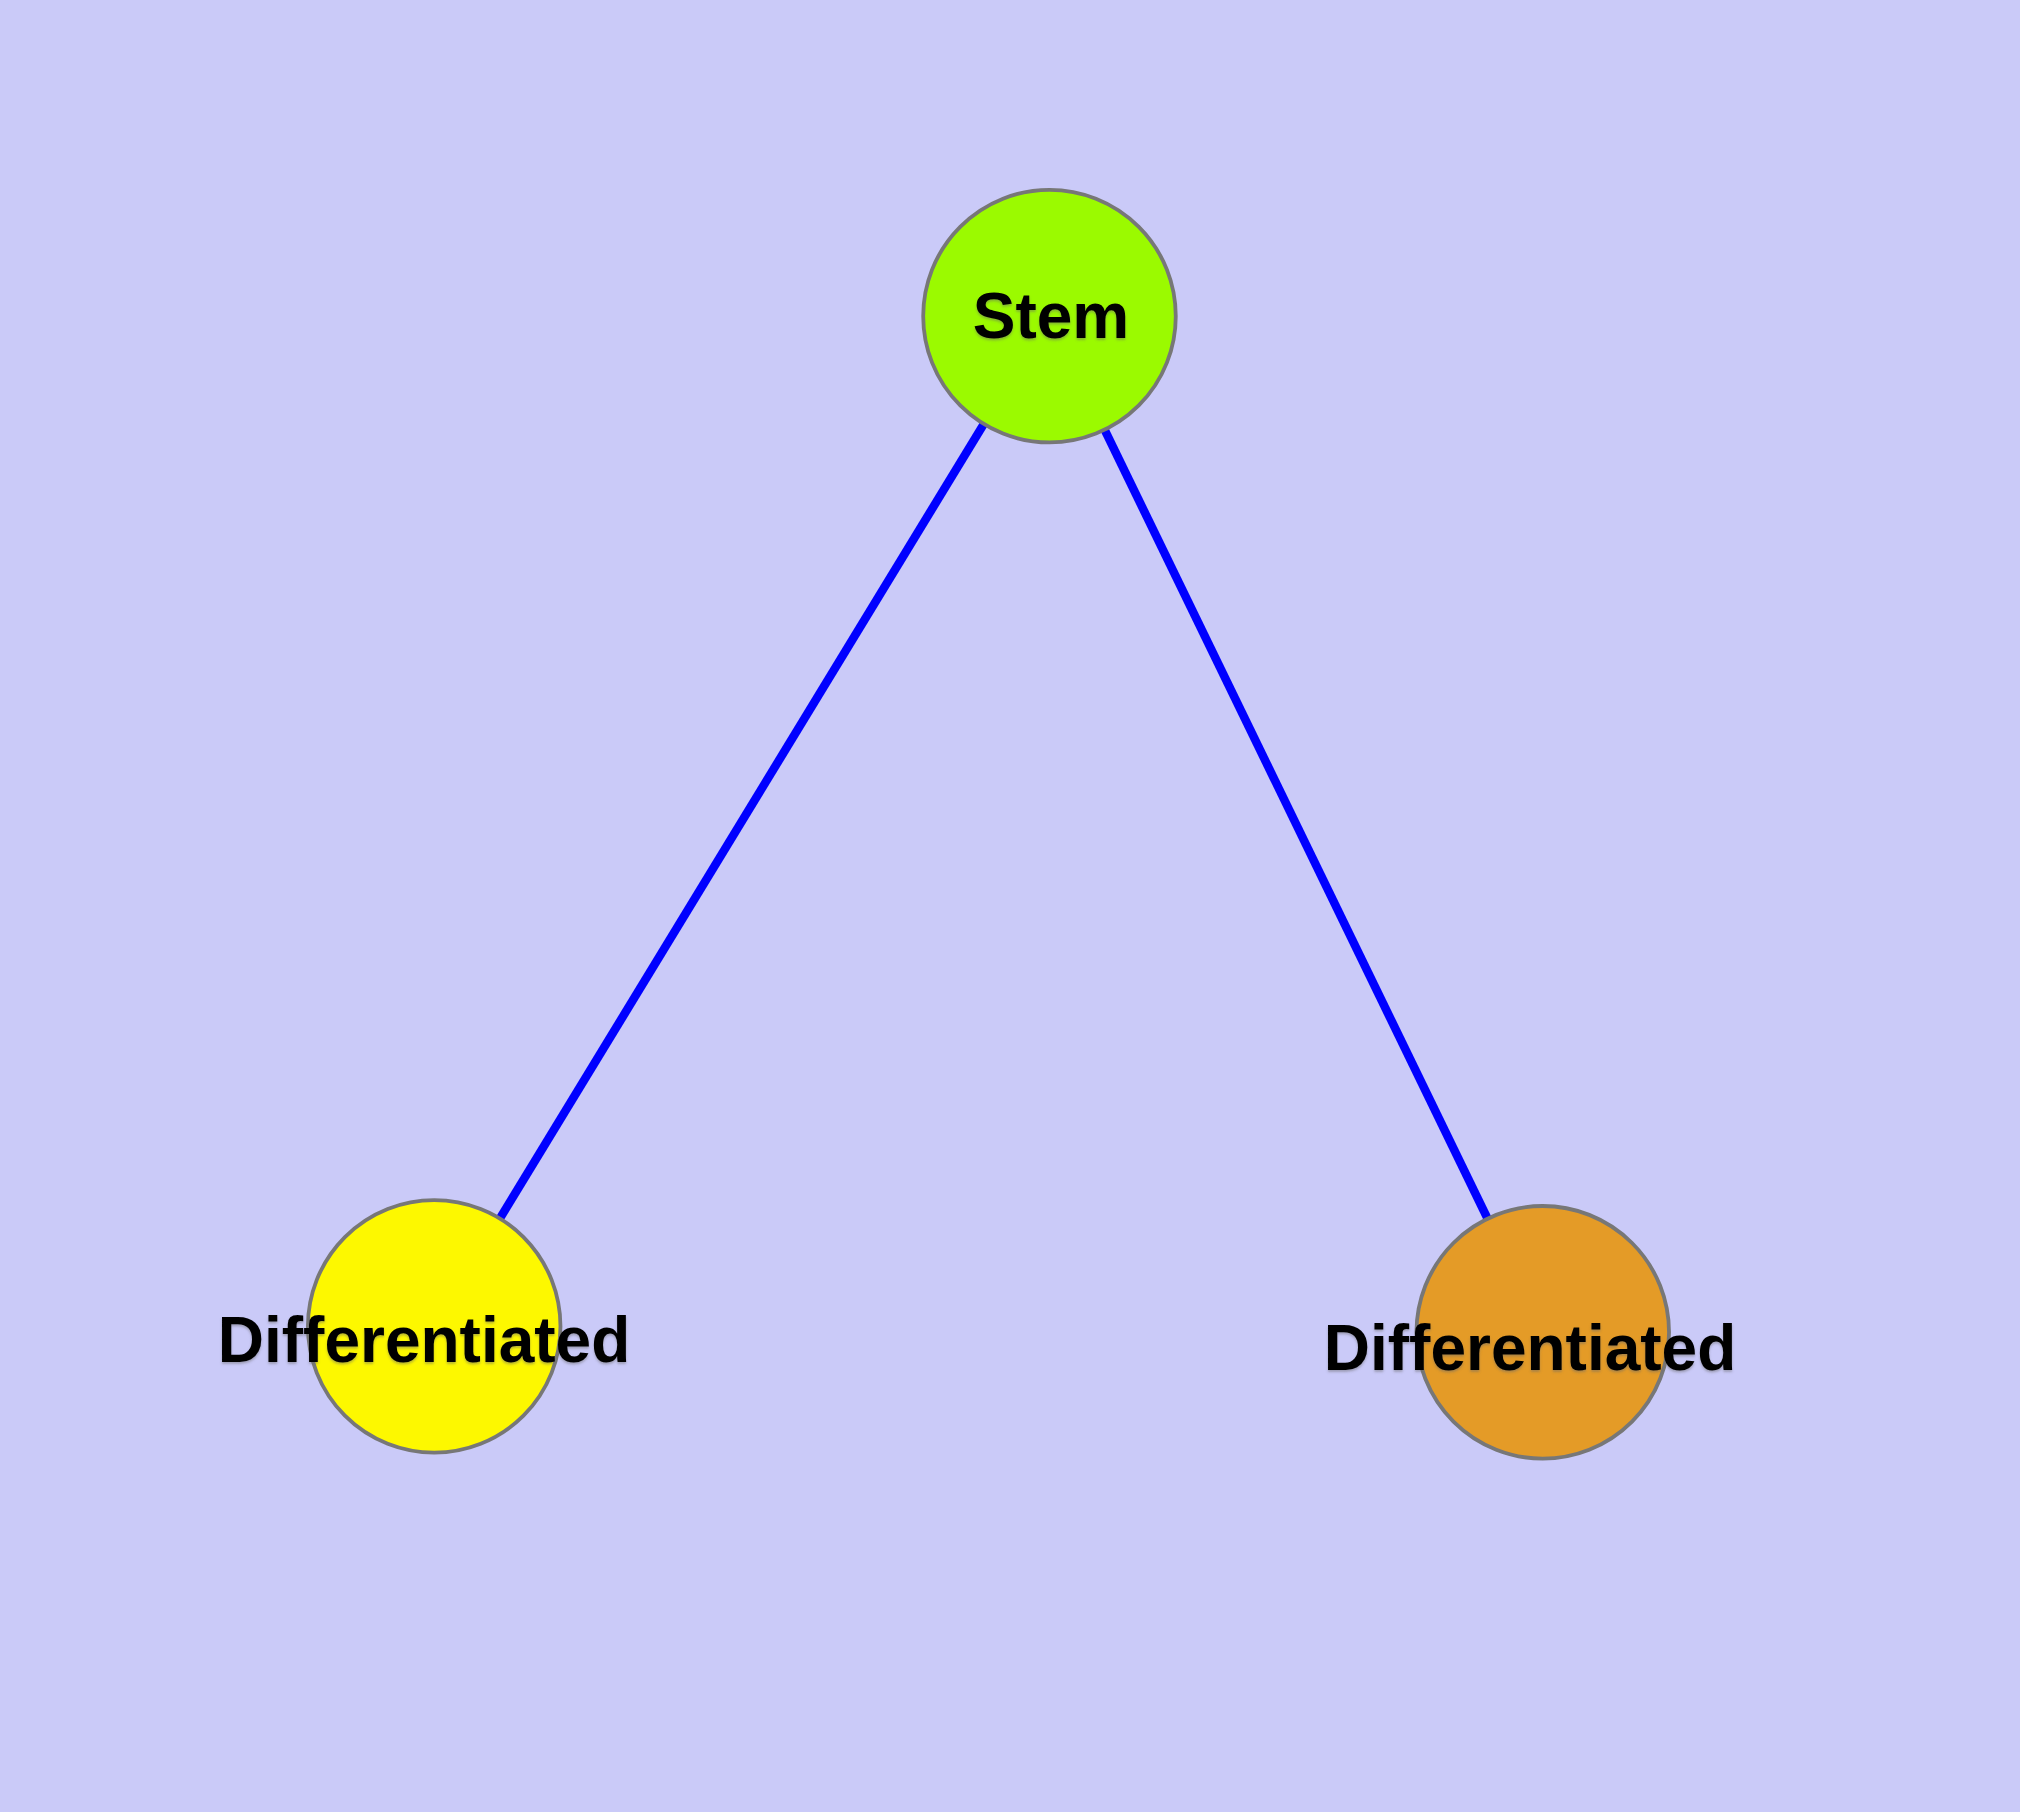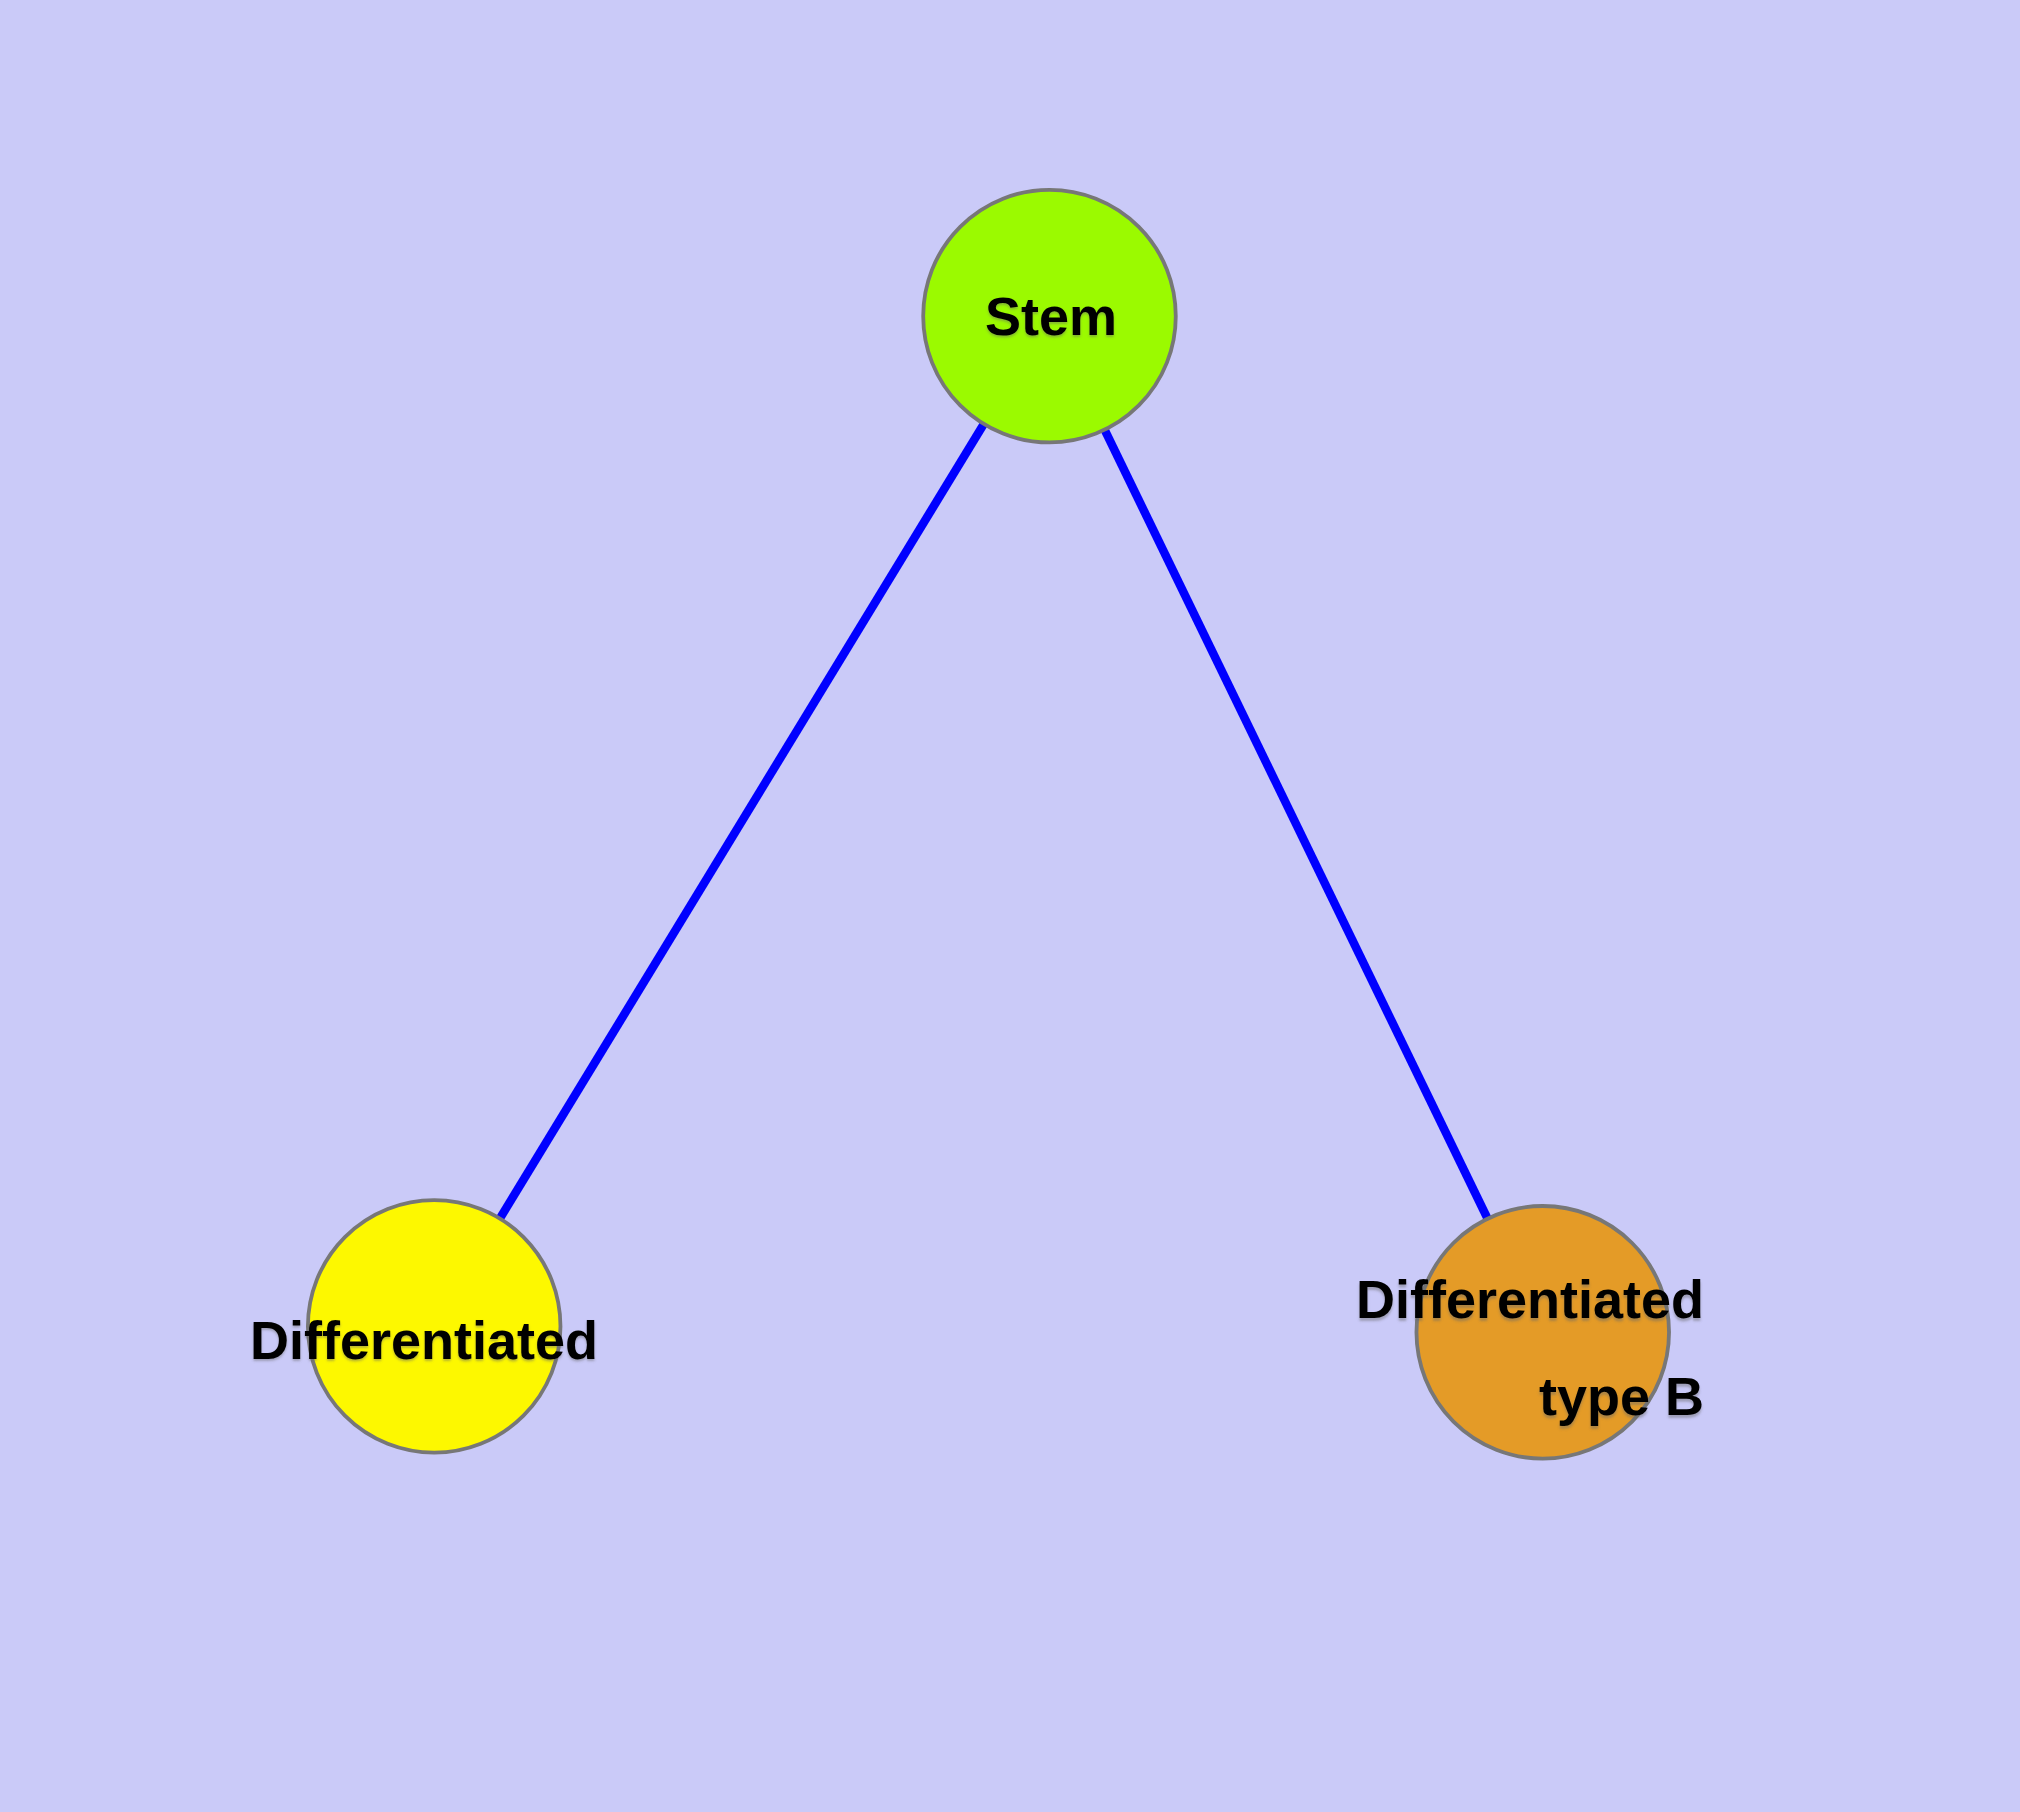--- a/index.html
+++ b/index.html
@@ -21,24 +21,24 @@
     stroke-width: 10px;
     fill: none;
   }
   .node-circle {
     stroke: #777777; 
     stroke-width: 4.5px;
   }
   .label {
     position: absolute;
     transform: translate(-50%, -50%);
-    text-align: right;
+    text-align: center;
     font-family: "Liberation Sans", sans-serif;
     font-weight: bold;
-    font-size: 54px;
+    font-size: 64px;
     line-height: 97px;
     color: #000000;
     white-space: nowrap;
     text-shadow: 0 2.5px 2.5px rgba(105,105,105,0.45);
   }
   .label .line { display: block; }
   .label-stem   { left: 1051px; top: 316px; }
   .label-type-a { left: 424px;  top: 1340px; }
   .label-type-b { left: 1530px; top: 1348px; }
 </style>
@@ -60,17 +60,16 @@
   <div class="label label-stem">
     <span class="line">Stem</span>
   </div>
 
   <div class="label label-type-a">
     <span class="line">Differentiated</span>
   </div>
 
   <div class="label label-type-b">
     <span class="line">Differentiated</span>
-    <span class="line">type B</span>
   </div>
 
 </div>
 
 
 </body></html>

